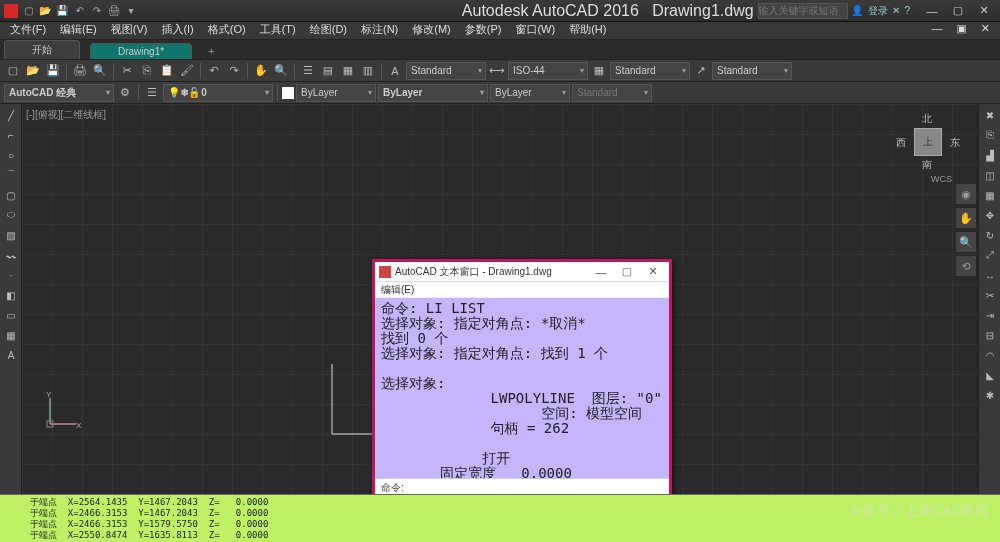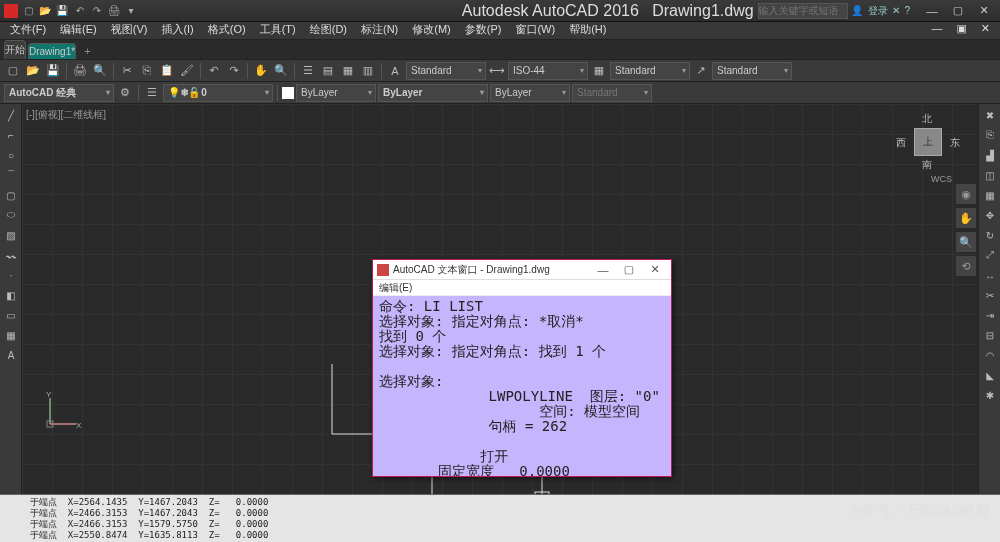--- a/index.html
+++ b/index.html
@@ -15,21 +15,21 @@
   .login-area { color: #9cc; font-size: 10px; display: flex; gap: 4px; align-items: center; }
   .win-controls { display: flex; gap: 2px; margin-left: 6px; }
   .win-controls span { width: 24px; height: 16px; display: inline-flex; align-items: center; justify-content: center; color: #ccc; font-size: 11px; }
   
   
   .menubar { height: 18px; background: #383838; display: flex; align-items: flex-start; padding: 0 4px; gap: 2px; border-bottom: 1px solid #222; }
   .menubar span { padding: 0 6px; color: #ddd; font-size: 11px; cursor: default; }
   
   
   .tabbar { height: 20px; background: #2b2b2b; display: flex; align-items: flex-end; padding: 0 4px; border-bottom: 1px solid #222; }
-  .tab { padding: 2px 0; background: #3d3d3d; color: #ccc; font-size: 10px; border-top-left-radius: 4px; border-top-right-radius: 4px; margin-right: 2px; border: 1px solid #555; border-bottom: none; }
+  .tab { padding: 2px 27px; background: #3d3d3d; color: #ccc; font-size: 10px; border-top-left-radius: 4px; border-top-right-radius: 4px; margin-right: 10px; border: 1px solid #555; border-bottom: none; }
   .tab.active { background: #0f766e; }
   
   
   .toolbar { height: 22px; background: #3a3a3a; display: flex; align-items: center; padding: 0 4px; gap: 2px; border-bottom: 1px solid #222; }
   .tb-btn { width: 18px; height: 18px; display: inline-flex; align-items: center; justify-content: center; color: #bbb; font-size: 11px; border: 1px solid transparent; }
   .tb-sep { width: 1px; height: 16px; background: #555; margin: 0 2px; }
   .tb-combo { height: 18px; background: #444; border: 1px solid #555; color: #ccc; font-size: 10px; padding: 0 14px 0 4px; display: inline-flex; align-items: center; position: relative; }
   .tb-combo::after { content: "▾"; position: absolute; right: 3px; font-size: 8px; color: #999; }
   .tb-combo.w60 { width: 80px; text-align: center; }
   .tb-combo.w100 { width: 110px; font-weight: bold; }
@@ -47,31 +47,31 @@
   .vc-face { position: absolute; top: 16px; left: 16px; width: 28px; height: 28px; background: #888; border: 1px solid #aaa; display: flex; align-items: center; justify-content: center; color: #333; font-size: 10px; }
   .vc-dir { position: absolute; color: #bbb; font-size: 10px; }
   .wcs-icon { position: absolute; bottom: 60px; left: 20px; }
   .wcs-icon svg { width: 40px; height: 40px; }
   
   
   .drawing { position: absolute; left: 310px; top: 260px; }
   .drawing svg { overflow: visible; }
   
   
-  .dialog { position: absolute; left: 350px; top: 155px; width: 300px; background: #fff; border: 1px solid #be185d; box-shadow: 2px 2px 6px rgba(0,0,0,.5); color: #000; font-size: 10px; }
+  .dialog { position: absolute; left: 350px; top: 155px; width: 300px; background: #fff; border: 3px solid #be185d; box-shadow: 2px 2px 6px rgba(0,0,0,.5); color: #000; font-size: 10px; }
   .dlg-title { height: 20px; background: #fff; display: flex; align-items: center; padding: 0 4px; border-bottom: 1px solid #ddd; }
   .dlg-title-text { flex: 1; font-size: 10px; color: #333; }
   .dlg-controls { display: flex; gap: 2px; }
   .dlg-controls span { width: 24px; height: 16px; display: inline-flex; align-items: center; justify-content: center; color: #555; font-size: 11px; }
   .dlg-menu { height: 16px; padding: 0 6px; font-size: 10px; color: #333; border-bottom: 1px solid #eee; display: flex; align-items: center; }
   .dlg-body { padding: 3px 6px; background: #c4b5fd; font-family: "SimSun", monospace; font-size: 14px; line-height: 15px; color: #222; white-space: pre; max-height: 180px; overflow: hidden; }
   .dlg-cmd { border-top: 1px solid #ccc; padding: 2px 6px; font-size: 10px; color: #444; }
   
   
-  .cmd-panel { height: 48px; background: #e5e5e5; color: #222; font-family: "SimSun", monospace; font-size: 9px; padding: 2px 30px; line-height: 11px; white-space: pre; border-top: 1px solid #666; overflow: hidden; }
+  .cmd-panel { height: 48px; background: #bef264; color: #222; font-family: "SimSun", monospace; font-size: 9px; padding: 2px 30px; line-height: 11px; white-space: pre; border-top: 1px solid #666; overflow: hidden; }
   .watermark { position: absolute; right: 10px; bottom: 22px; color: rgba(220,220,220,.6); font-size: 14px; pointer-events: none; }
 </style>
 </head>
 <body>
 
 <div class="titlebar">
   <span class="app-icon"></span>
   <div class="qat">
     <span>▢</span>
     <span>📂</span>
@@ -259,20 +259,21 @@
            长度   667.0392
 
        于端点  X=2550.8474  Y=1635.8113  Z=   0.0000
        于端点  X=2650.8474  Y=1635.8113  Z=   0.0000
        于端点  X=2650.8474  Y=1547.4423  Z=   0.0000
        于端点  X=2564.1435  Y=1547.4423  Z=   0.0000
        于端点  X=2564.1435  Y=1467.2043  Z=   0.0000
        于端点  X=2466.3153  Y=1467.2043  Z=   0.0000
        于端点  X=2466.3153  Y=1579.5750  Z=   0.0000
        于端点  X=2550.8474  Y=1635.8113  Z=   0.0000</div>
+      <div class="dlg-cmd">命令:</div>
     </div>
   </div>
 
   <div class="right-tools">
     <span>✖</span>
     <span>⎘</span>
     <span>▟</span>
     <span>◫</span>
     <span>▦</span>
     <span>✥</span>

